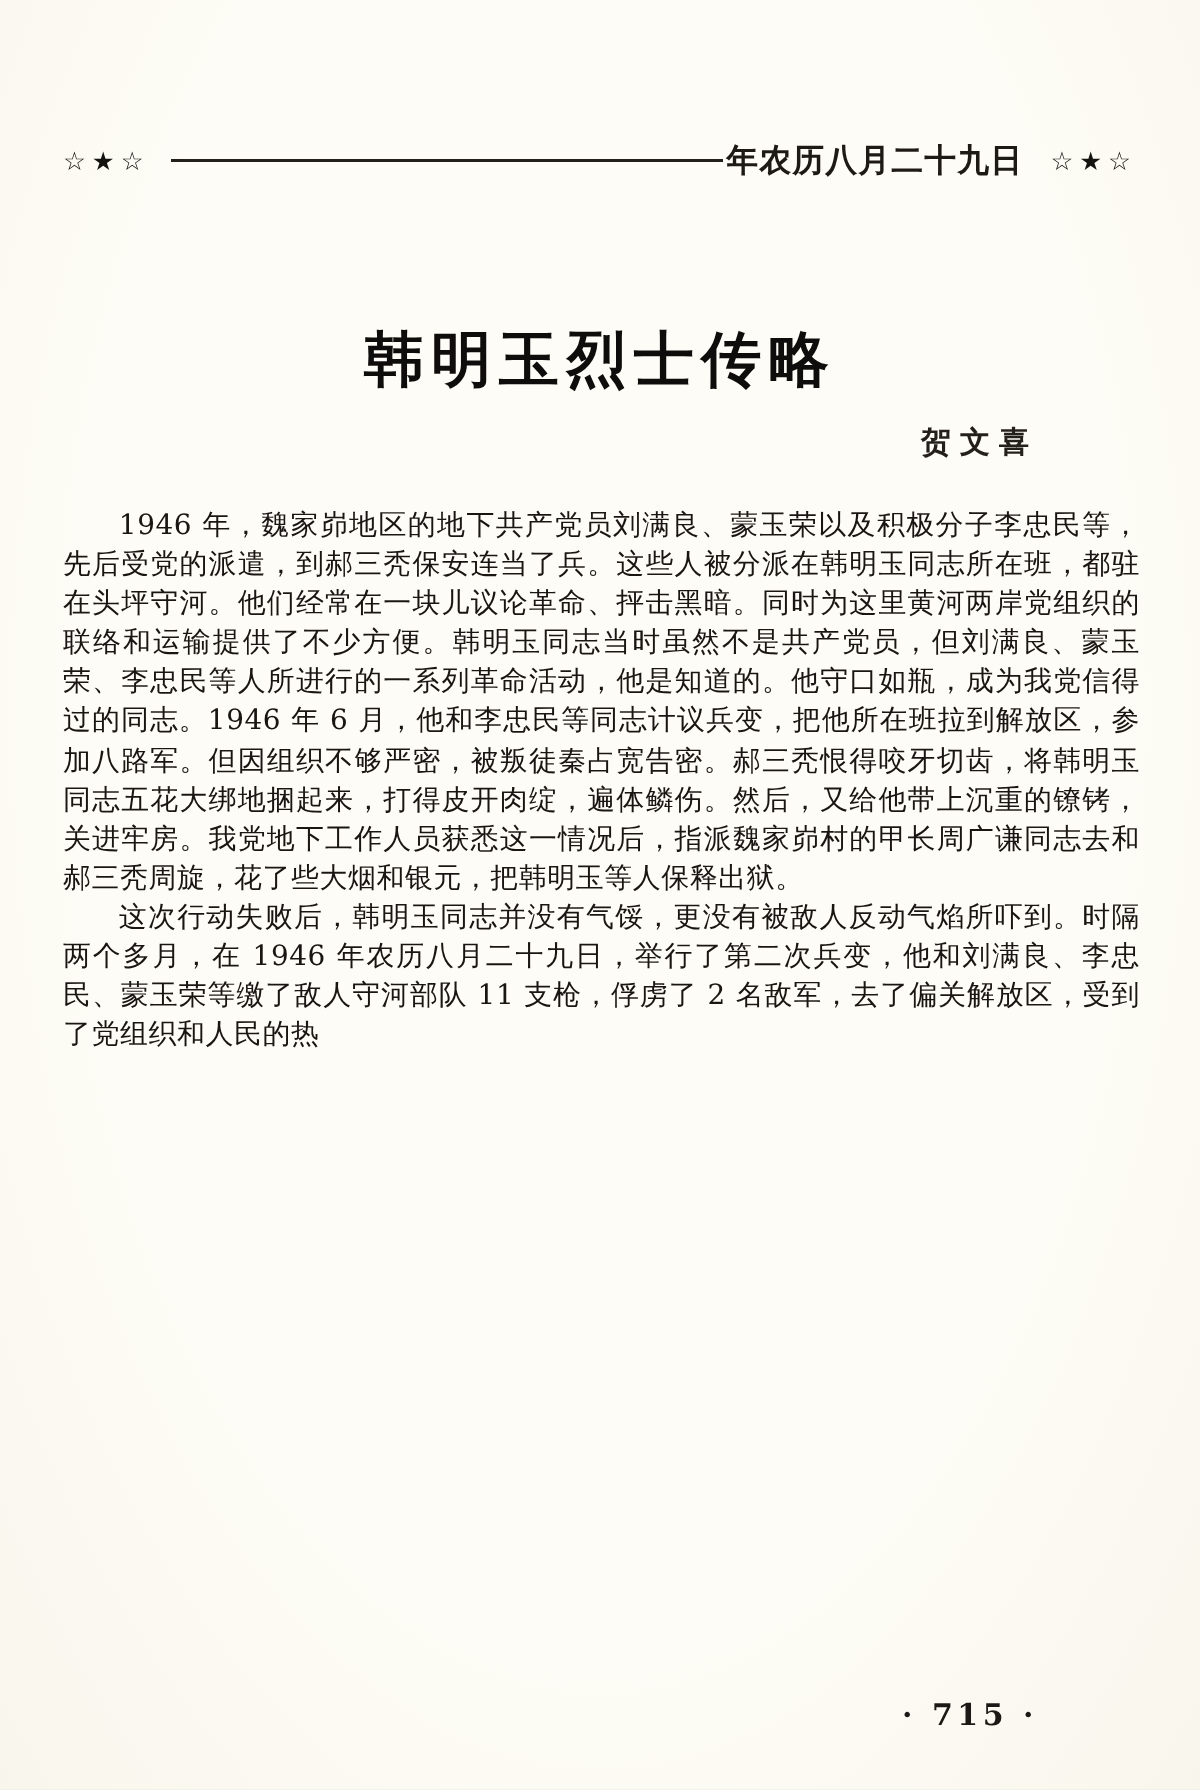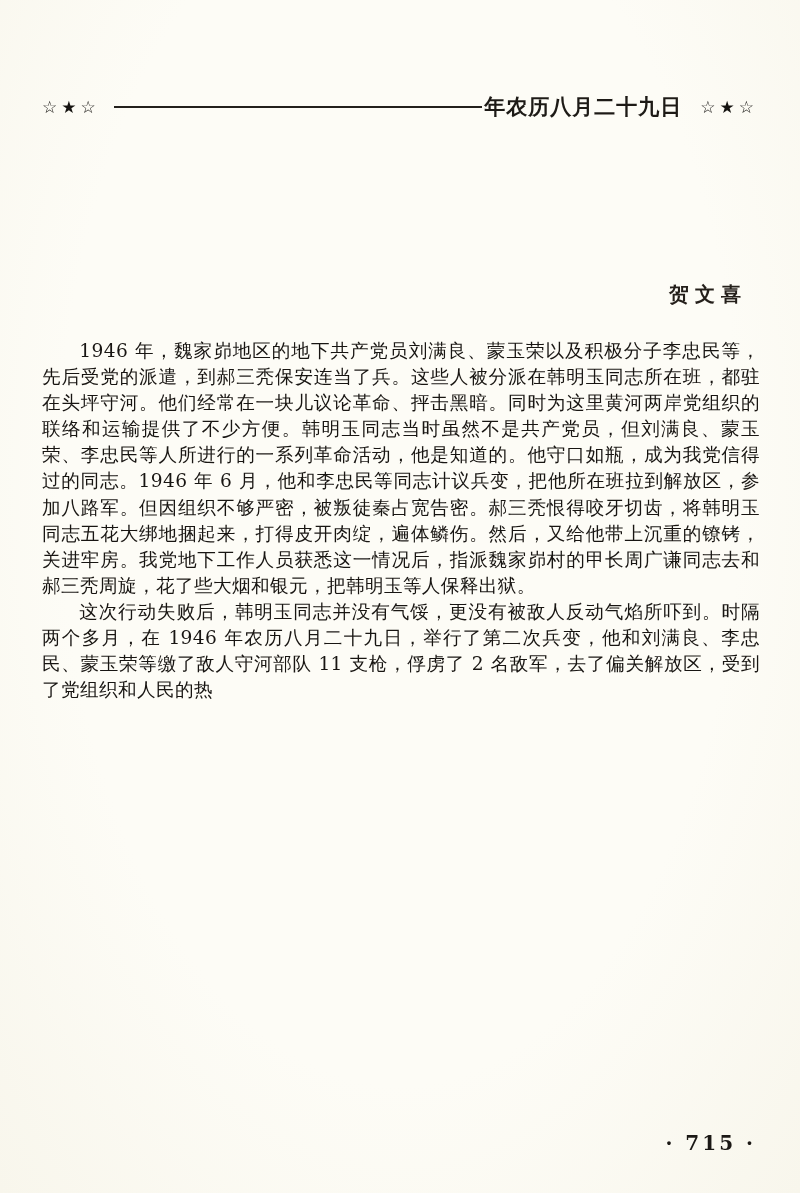--- a/index.html
+++ b/index.html
@@ -63,21 +63,21 @@
     font-size: 40px;
     font-weight: bold;
     letter-spacing: 5px;
     color: #0f0d0b;
   }
   .article-author {
     position: absolute;
     top: 281px;
     left: 0;
     width: 100%;
-    padding-right: 53px;
+    padding-right: 108px;
     box-sizing: border-box;
     text-align: right;
     font-size: 20px;
     font-weight: bold;
     letter-spacing: 6px;
     color: #241f1a;
   }
   
   .body-text {
     position: absolute;
@@ -93,41 +93,42 @@
     text-align: justify;
     letter-spacing: 0.4px;
     color: #181512;
   }
   
   .page-number {
     position: absolute;
     left: 0;
     bottom: 38px;
     width: 100%;
-    padding-right: 44px;
+    padding-right: 108px;
     box-sizing: border-box;
     text-align: right;
     font-size: 20px;
     font-weight: bold;
     letter-spacing: 3px;
     color: #1b1815;
   }
 </style>
 </head>
 <body>
 
 <div class="page">
 
   <div class="header">
     <span class="stars left">☆★☆</span>
     <span class="header-rule"></span>
     <span class="series-title">年农历八月二十九日</span>
     <span class="stars right">☆★☆</span>
   </div>
 
+  <h1 class="article-title">韩明玉烈士传略</h1>
 
   <div class="article-author">贺文喜</div>
 
   <div class="body-text">
     <p>1946 年，魏家峁地区的地下共产党员刘满良、蒙玉荣以及积极分子李忠民等，先后受党的派遣，到郝三秃保安连当了兵。这些人被分派在韩明玉同志所在班，都驻在头坪守河。他们经常在一块儿议论革命、抨击黑暗。同时为这里黄河两岸党组织的联络和运输提供了不少方便。韩明玉同志当时虽然不是共产党员，但刘满良、蒙玉荣、李忠民等人所进行的一系列革命活动，他是知道的。他守口如瓶，成为我党信得过的同志。1946 年 6 月，他和李忠民等同志计议兵变，把他所在班拉到解放区，参加八路军。但因组织不够严密，被叛徒秦占宽告密。郝三秃恨得咬牙切齿，将韩明玉同志五花大绑地捆起来，打得皮开肉绽，遍体鳞伤。然后，又给他带上沉重的镣铐，关进牢房。我党地下工作人员获悉这一情况后，指派魏家峁村的甲长周广谦同志去和郝三秃周旋，花了些大烟和银元，把韩明玉等人保释出狱。</p>
     <p>这次行动失败后，韩明玉同志并没有气馁，更没有被敌人反动气焰所吓到。时隔两个多月，在 1946 年农历八月二十九日，举行了第二次兵变，他和刘满良、李忠民、蒙玉荣等缴了敌人守河部队 11 支枪，俘虏了 2 名敌军，去了偏关解放区，受到了党组织和人民的热</p>
   </div>
 
   <div class="page-number">· 715 ·</div>
 

